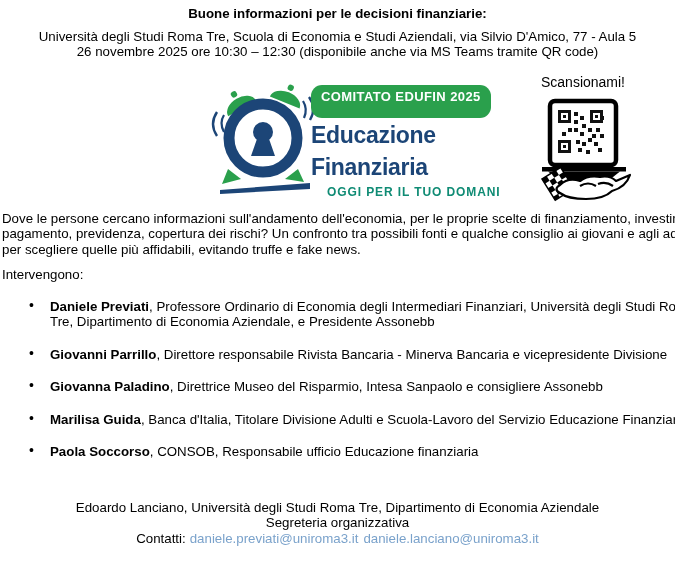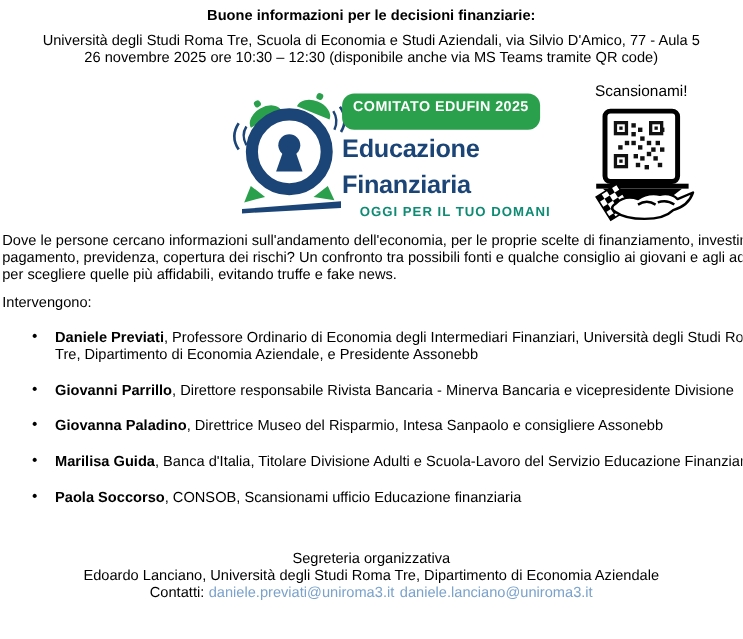--- a/index.html
+++ b/index.html
@@ -156,25 +156,25 @@
     <div class="speakers-label">Intervengono:</div>
     <ul class="speakers">
     <li><span class="bold">Daniele Previati</span><span>, Professore Ordinario di Economia degli Intermediari Finanziari, Università degli Studi Roma Tre, Dipartimento di Economia Aziendale, e Presidente Assonebb</span></li>
 
     <li><span class="bold">Giovanni Parrillo</span><span>, Direttore responsabile Rivista Bancaria - Minerva Bancaria e vicepresidente Divisione</span></li>
 
     <li><span class="bold">Giovanna Paladino</span><span>, Direttrice Museo del Risparmio, Intesa Sanpaolo e consigliere Assonebb</span></li>
 
     <li><span class="bold">Marilisa Guida</span><span>, Banca d'Italia, Titolare Divisione Adulti e Scuola-Lavoro del Servizio Educazione Finanziaria</span></li>
 
-    <li><span class="bold">Paola Soccorso</span><span>, CONSOB, Scansionami ufficio Educazione finanziaria</span></li>
+    <li><span class="bold">Paola Soccorso</span><span>, CONSOB, Responsabile ufficio Educazione finanziaria</span></li>
   </ul>
   </div>
 
   <div class="footer">
+    <div>Edoardo Lanciano, Università degli Studi Roma Tre, Dipartimento di Economia Aziendale</div>
     <div>Segreteria organizzativa</div>
-    <div>Edoardo Lanciano, Università degli Studi Roma Tre, Dipartimento di Economia Aziendale</div>
     <div>
       <span class="contact-label">Contatti:</span><a class="email">daniele.previati@uniroma3.it</a><a class="email">daniele.lanciano@uniroma3.it</a>
     </div>
   </div>
 
 </div>
 
 </body></html>

